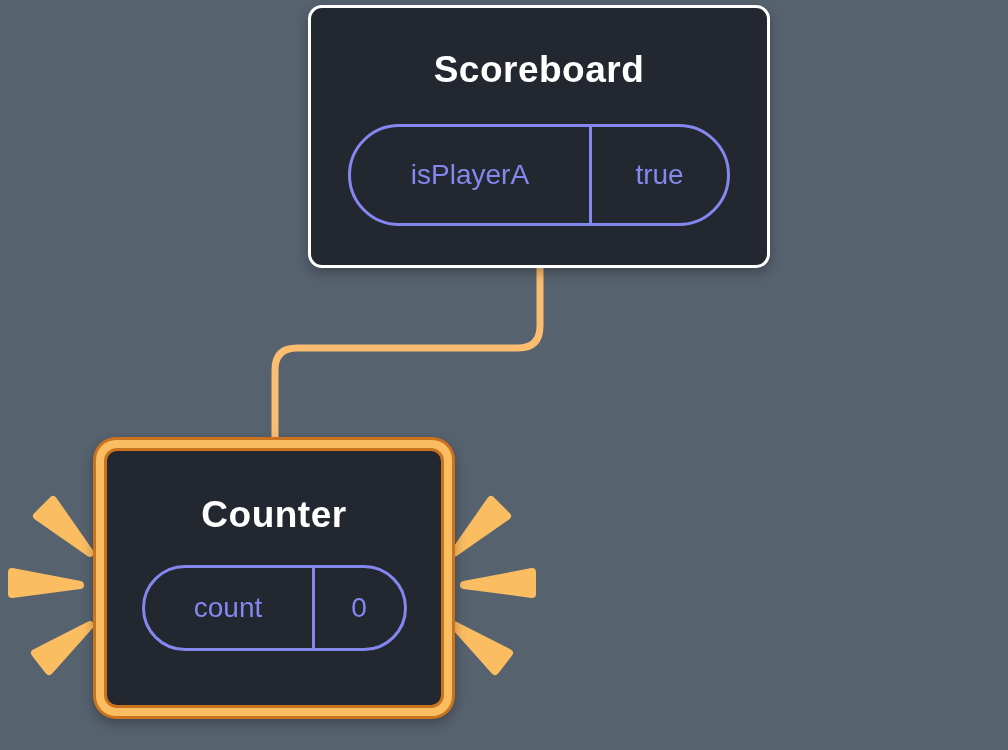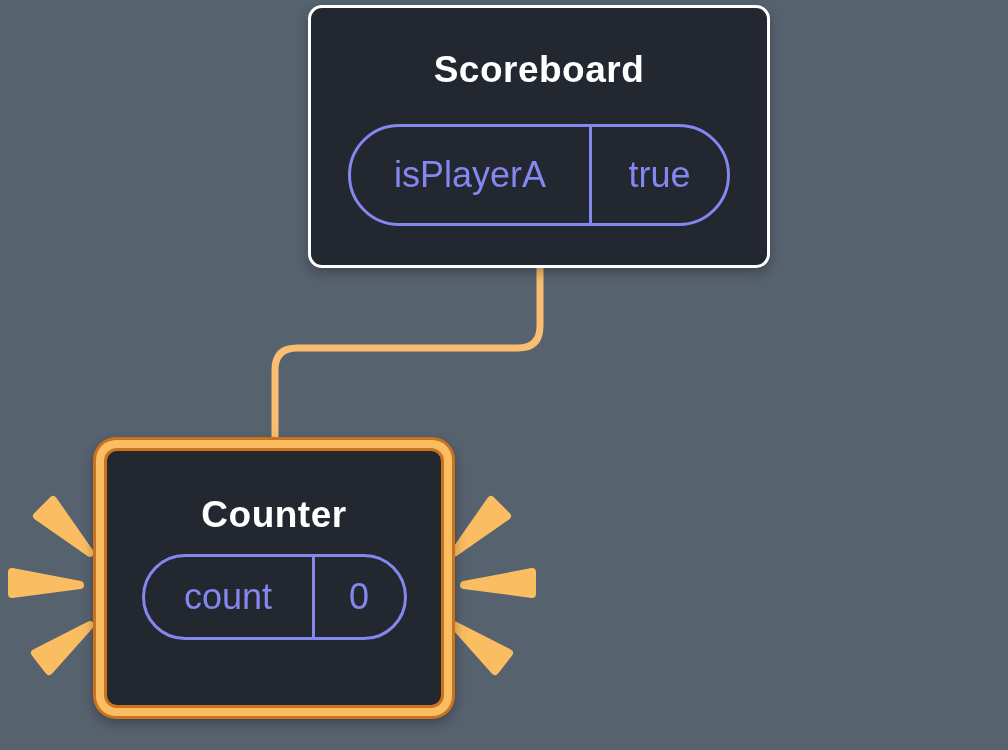--- a/index.html
+++ b/index.html
@@ -57,21 +57,21 @@
     font-weight:700;
     line-height:44px;
     letter-spacing:0.5px;
   }
   .state-pill{
     display:flex;
     align-items:stretch;
     border:3px solid var(--pill-purple);
     border-radius:999px;
     color:var(--pill-purple);
-    font-size:36px;
+    font-size:28px;
     overflow:hidden;
   }
   .scoreboard-box .state-pill{width:382px;height:102px;}
   .pill-key{
     flex:1;
     display:flex;align-items:center;justify-content:center;
     padding:0 18px;
   }
   .pill-value{
     display:flex;align-items:center;justify-content:center;
@@ -93,21 +93,21 @@
     border-radius:20px;
     padding:8px;
   }
   .counter-inner{
     position:relative;
     left:0;top:0;
     width:340px;height:260px;
     border:3px solid var(--highlight-outline);
     border-radius:13px;
     padding-top:42px;
-    gap:17px;
+    gap:28px;
     box-shadow:none;
   }
   .counter-inner .state-pill{width:265px;height:86px;}
   .counter-inner .pill-value{width:92px;}
 </style>
 </head>
 <body>
 
 <svg class="overlay" viewBox="0 0 1008 750" aria-hidden="true">
   <path class="connector" d="M 540 266 L 540 326 Q 540 348 518 348 L 297 348 Q 275 348 275 370 L 275 442"></path>

